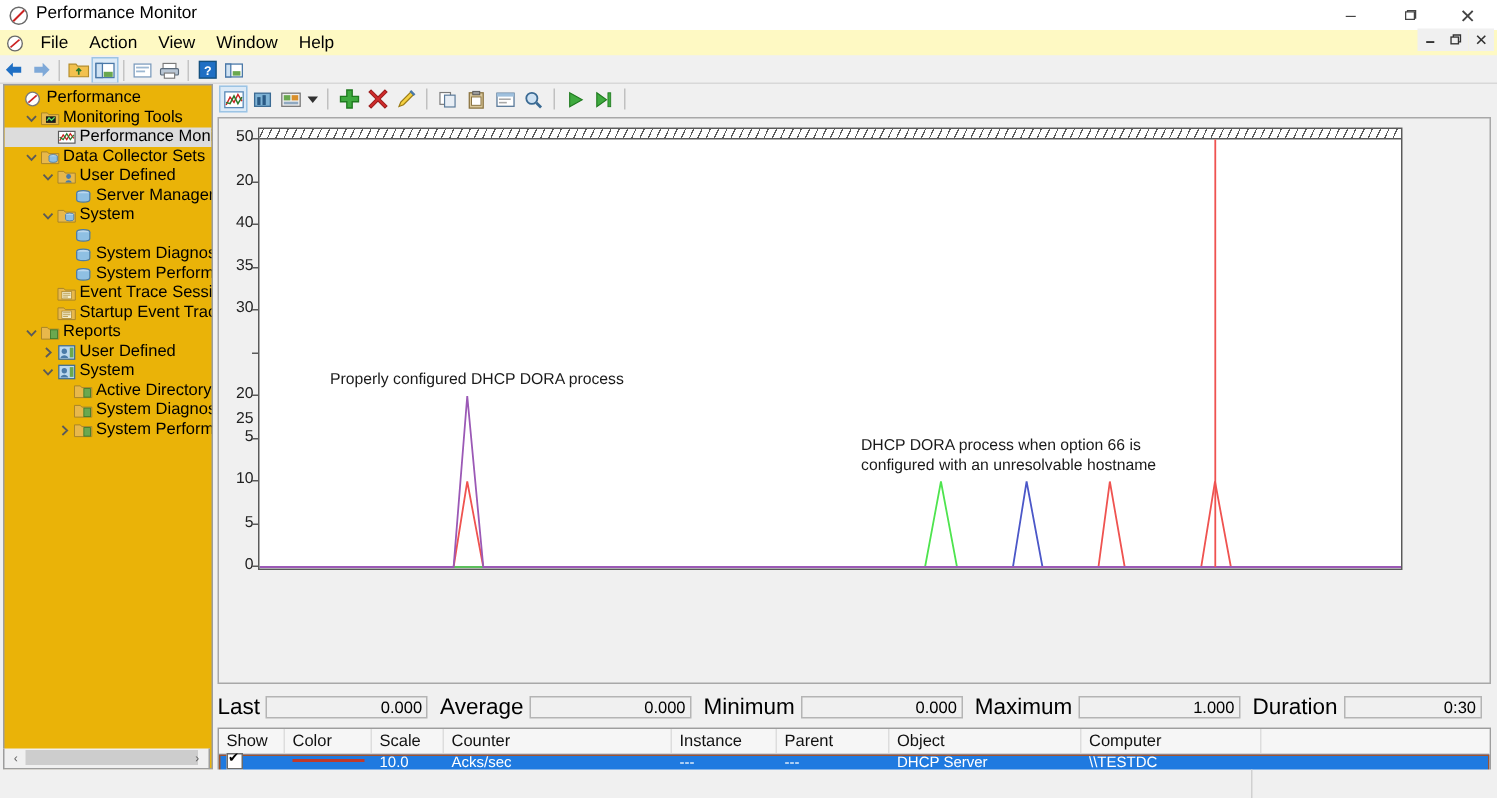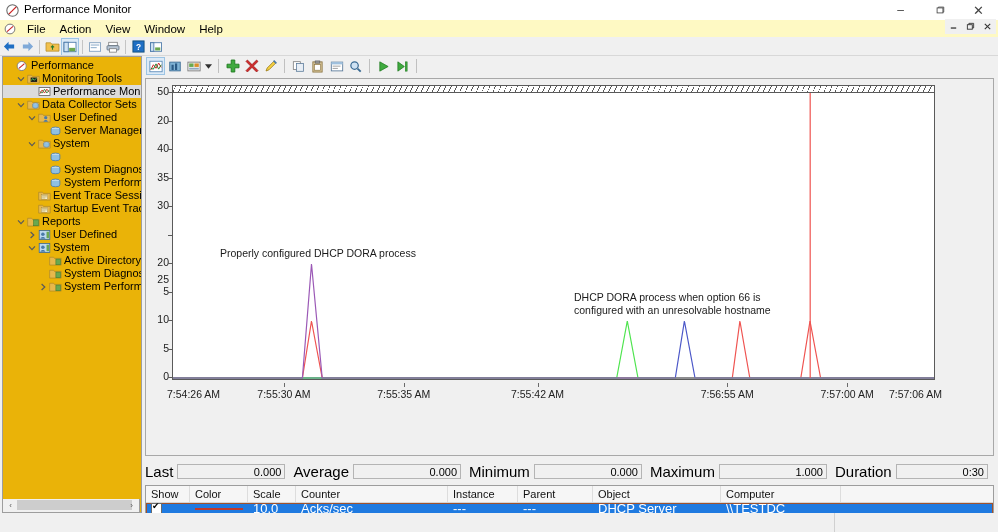--- a/index.html
+++ b/index.html
@@ -90,21 +90,21 @@
   .vfield.small{width:94px;}
 
   
   .ctable{position:absolute;left:2px;top:429px;width:849px;height:78px;background:#fff;
           border:1px solid #9d9d9d;box-sizing:border-box;overflow:hidden;}
   .chead{display:flex;height:16px;background:#f6f6f6;border-bottom:1px solid #d6d6d6;}
   .chead > div{font-size:11px;color:#111;line-height:16px;padding-left:5px;
                border-right:1px solid #ddd;box-sizing:border-box;overflow:hidden;white-space:nowrap;}
   .crow{display:flex;height:11.6px;align-items:center;}
   .crow.sel{background:#1f7ae0;color:#fff;outline:1px solid #a0522d;outline-offset:-1px;}
-  .crow > div{font-size:13px;line-height:11.6px;padding-left:5px;box-sizing:border-box;
+  .crow > div{font-size:10px;line-height:11.6px;padding-left:5px;box-sizing:border-box;
               overflow:hidden;white-space:nowrap;}
   .c-show{width:44px;}
   .c-color{width:58px;}
   .c-scale{width:48px;}
   .c-counter{width:152px;}
   .c-instance{width:70px;}
   .c-parent{width:75px;}
   .c-object{width:128px;}
   .c-computer{width:120px;}
   .cb{display:inline-block;width:9px;height:9px;border:1px solid #6b6b6b;background:#fff;
@@ -540,34 +540,20 @@
         <svg id="plotsvg" width="761" height="293" viewBox="0 0 761 293" preserveAspectRatio="none" style="position:absolute;left:0;top:0;">
             <polyline points="0.0,292.0 129.4,292.0 138.5,235.0 149.2,292.0 559.3,292.0 566.9,235.0 576.8,292.0 627.8,292.0 637.0,235.0 647.6,292.0 761.0,292.0" fill="none" stroke="#ef5350" stroke-width="1.2" vector-effect="non-scaling-stroke"></polyline>
             <polyline points="0.0,292.0 443.7,292.0 454.3,235.0 465.0,292.0 566.9,292.0 576.8,292.0 761.0,292.0" fill="none" stroke="#4ee44e" stroke-width="1.2" vector-effect="non-scaling-stroke"></polyline>
             <polyline points="0.0,292.0 502.3,292.0 511.4,235.0 522.0,292.0 761.0,292.0" fill="none" stroke="#4b57c8" stroke-width="1.2" vector-effect="non-scaling-stroke"></polyline>
             <polyline points="0.0,292.0 761.0,292.0" fill="none" stroke="#5cbf5c" stroke-width="1.2" vector-effect="non-scaling-stroke"></polyline>
             <polyline points="0.0,292.0 129.4,292.0 138.5,178.0 149.2,292.0 761.0,292.0" fill="none" stroke="#9b59b6" stroke-width="1.2" vector-effect="non-scaling-stroke"></polyline>
             <line x1="637.1853" x2="637.1853" y1="7" y2="292" stroke="#ef5350" stroke-width="1.2" vector-effect="non-scaling-stroke"></line>
           </svg>
       </div>
 
-      <div class="xaxis" id="xaxis">
-          <div class="xlbl" style="top: 5px; left: 21px; width: 58px; text-align: left;">7:54:26 AM</div>
-          <div class="xlbl" style="top: 5px; left: 108.878px; width: 58px; text-align: center;">7:55:30 AM</div>
-          <div class="xtickmark" style="left: 137.878px;"></div>
-          <div class="xlbl" style="top: 5px; left: 228.735px; width: 58px; text-align: center;">7:55:35 AM</div>
-          <div class="xtickmark" style="left: 257.735px;"></div>
-          <div class="xlbl" style="top: 5px; left: 362.519px; width: 58px; text-align: center;">7:55:42 AM</div>
-          <div class="xtickmark" style="left: 391.519px;"></div>
-          <div class="xlbl" style="top: 5px; left: 552.236px; width: 58px; text-align: center;">7:56:55 AM</div>
-          <div class="xtickmark" style="left: 581.236px;"></div>
-          <div class="xlbl" style="top: 5px; left: 672.094px; width: 58px; text-align: center;">7:57:00 AM</div>
-          <div class="xtickmark" style="left: 701.094px;"></div>
-          <div class="xlbl" style="top: 5px; left: 738px; width: 58px; text-align: right;">7:57:06 AM</div>
-        </div>
 
       <div class="annot" id="annot0" style="left: 74px; top: 168px;">Properly configured DHCP DORA process</div>
       <div class="annot" id="annot1" style="left: 428px; top: 212px;">DHCP DORA process when option 66 is
 configured with an unresolvable hostname</div>
     </div>
 
     <div class="valbar" id="valbar">
         <span class="vlabel">Last</span>
         <span class="vfield">0.000</span>
         <span class="vlabel">Average</span>

